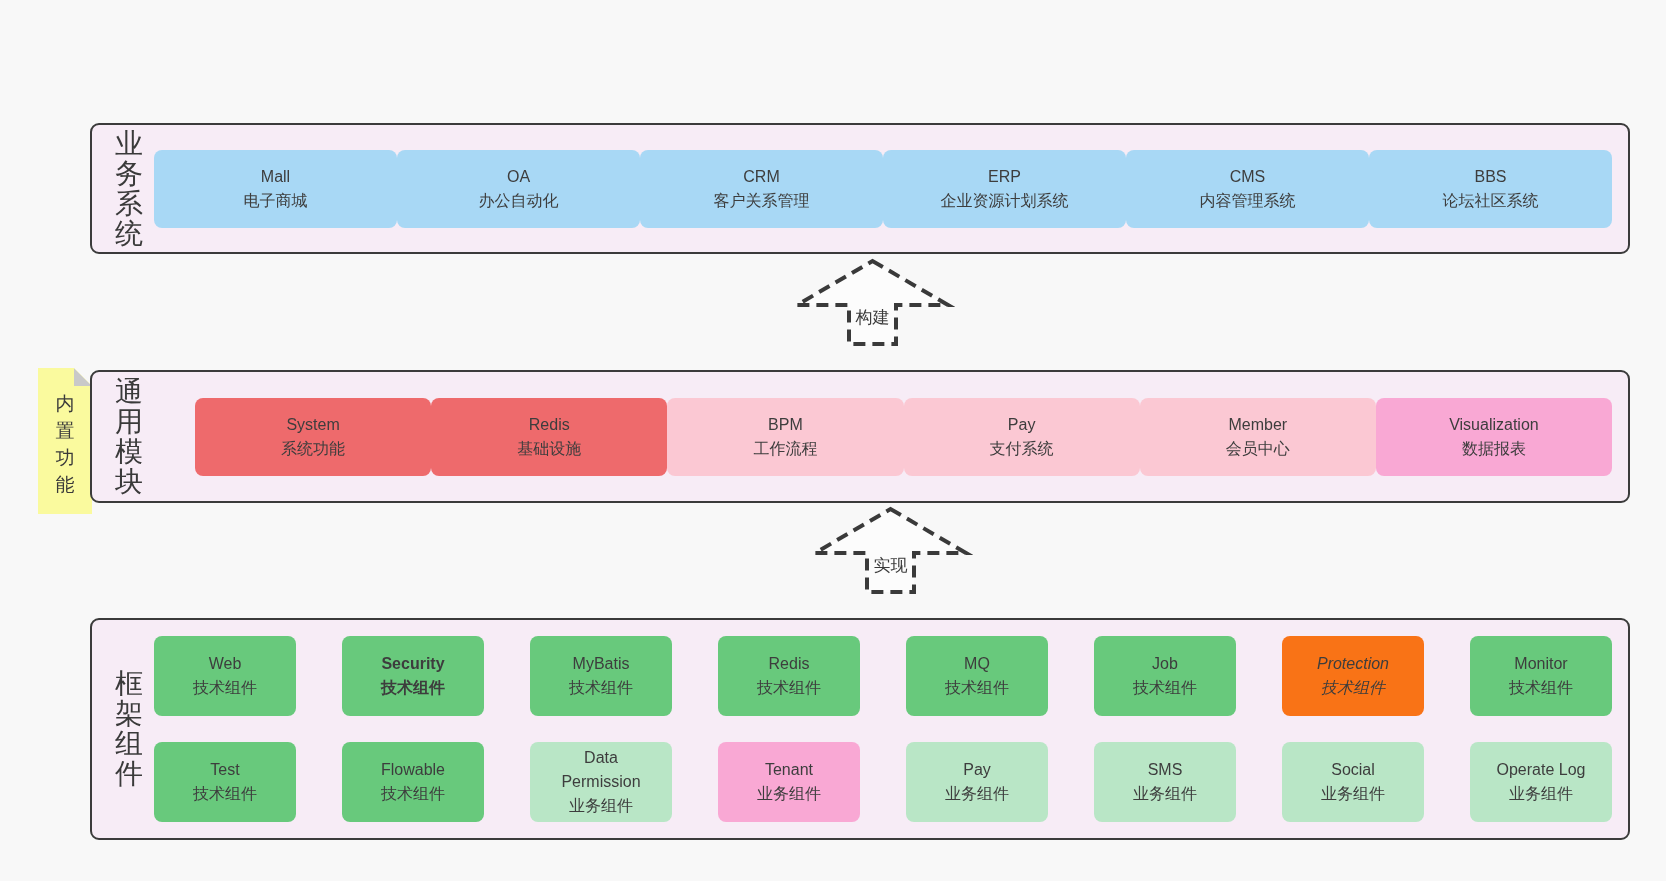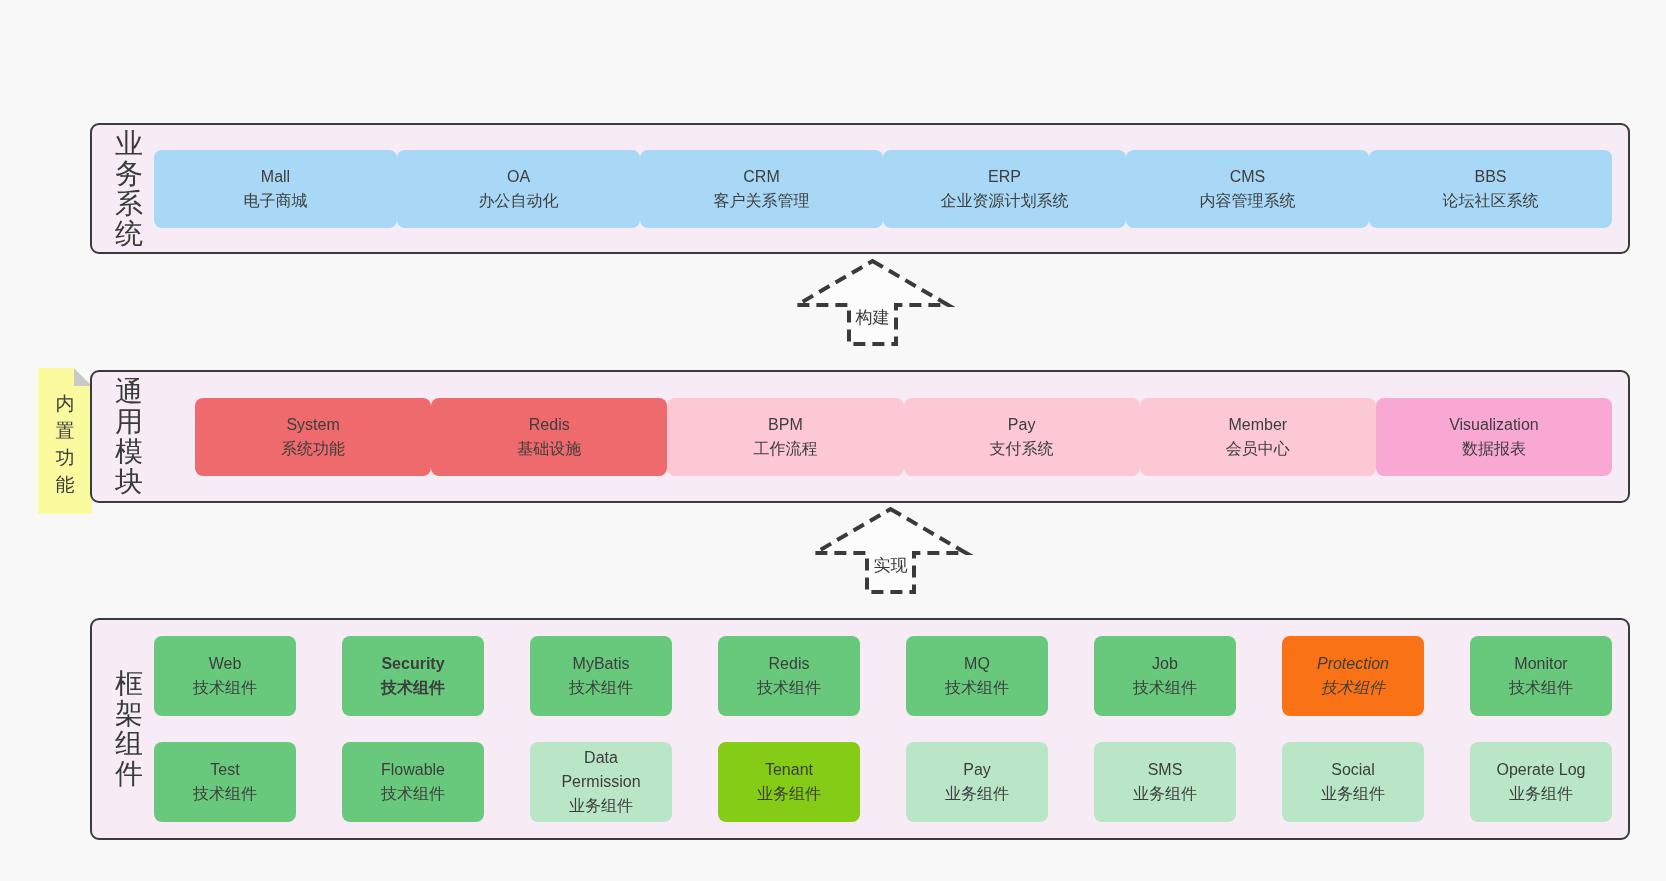--- a/index.html
+++ b/index.html
@@ -232,21 +232,21 @@
             <div class="box-desc">技术组件</div>
           </div>
           <div class="box" style="background: rgb(104, 201, 124);">
             <div class="box-name">Flowable</div>
             <div class="box-desc">技术组件</div>
           </div>
           <div class="box" style="background: rgb(185, 230, 198);">
             <div class="box-name">Data Permission</div>
             <div class="box-desc">业务组件</div>
           </div>
-          <div class="box" style="background: #84cc16;">
+          <div class="box" style="background: #f9a8d4;">
             <div class="box-name">Tenant</div>
             <div class="box-desc">业务组件</div>
           </div>
           <div class="box" style="background: rgb(185, 230, 198);">
             <div class="box-name">Pay</div>
             <div class="box-desc">业务组件</div>
           </div>
           <div class="box" style="background: rgb(185, 230, 198);">
             <div class="box-name">SMS</div>
             <div class="box-desc">业务组件</div>

